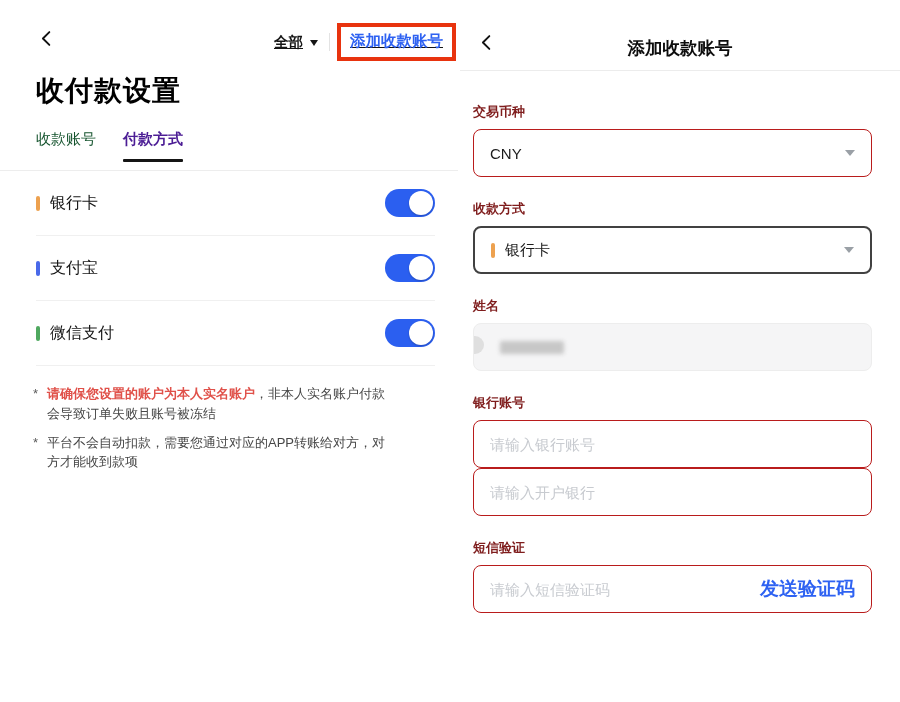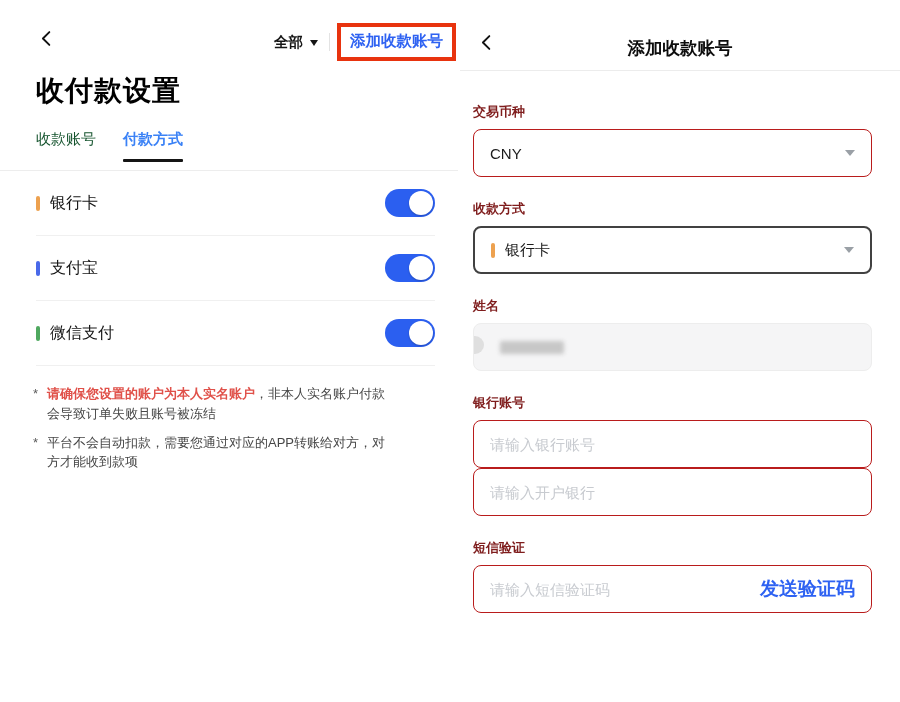--- a/index.html
+++ b/index.html
@@ -5,36 +5,36 @@
   * { margin:0; padding:0; box-sizing:border-box; }
   html,body { width:900px; height:702px; background:#ffffff;
     font-family:"Liberation Sans","DejaVu Sans",sans-serif; color:#141414; }
   .stage { position:relative; width:900px; height:702px; overflow:hidden; background:#fff; }
 
   
   .left-panel { position:absolute; left:0; top:0; width:458px; height:702px; }
   .lp-header { position:absolute; left:0; top:18px; width:458px; height:48px; }
   .back-btn { position:absolute; left:34px; top:10px; width:24px; height:24px; cursor:pointer;
     display:flex; align-items:center; justify-content:center; }
-  .lp-right { position:absolute; right:2px; top:0; height:48px; display:flex; align-items:center; }
+  .lp-right { position:absolute; right:2px; top:0; height:48px; display:flex; align-items:center;text-decoration:underline; }
   .filter-btn { display:flex; align-items:center; gap:7px; font-size:14.5px; font-weight:600;
     color:#161616; cursor:pointer; margin-right:11px; }
   .caret-down { width:0; height:0; border-left:4.5px solid transparent;
     border-right:4.5px solid transparent; border-top:6px solid #161616; margin-top:1px; }
   .vsep { width:1px; height:18px; background:#e3e3e3; margin-right:7px; }
   .annotation-box { border:4px solid #e8330e; padding:4px 9px 5px 9px; }
   .add-account-link { font-size:15.5px; font-weight:600; color:#2e62f2; cursor:pointer; white-space:nowrap; }
 
   .page-title { position:absolute; left:36px; top:72px; font-size:28px; font-weight:700;
     letter-spacing:1px; color:#000000; }
 
   .tabs { position:absolute; left:36px; top:130px; display:flex; gap:27px; }
   .tab { font-size:15px; cursor:pointer; padding-bottom:13px; position:relative; }
   .tab.inactive { color:#14532d; }
-  .tab.active { color:#3b82f6; font-weight:700; }
+  .tab.active { color:#4c1d95; font-weight:700; }
   .tab.active::after { content:""; position:absolute; left:0; right:0; bottom:0;
     height:3px; background:#151515; border-radius:1px; }
   .tabs-divider { position:absolute; left:0; top:170px; width:458px; height:1px; background:#ededed; }
 
   .method-rows { position:absolute; left:36px; top:171px; width:399px; }
   .method-row { height:65px; display:flex; align-items:center; border-bottom:1px solid #f0f0f0; }
   .marker { width:4px; height:15px; border-radius:2px; background:#eda14f; flex:0 0 auto; }
   .method-label { font-size:16px; font-weight:500; color:#141414; margin-left:10px; flex:1; }
   .toggle { width:50px; height:28px; border-radius:14px; background:#d9d9d9; position:relative; cursor:pointer; }
   .toggle.on { background:#2b5ff0; }

